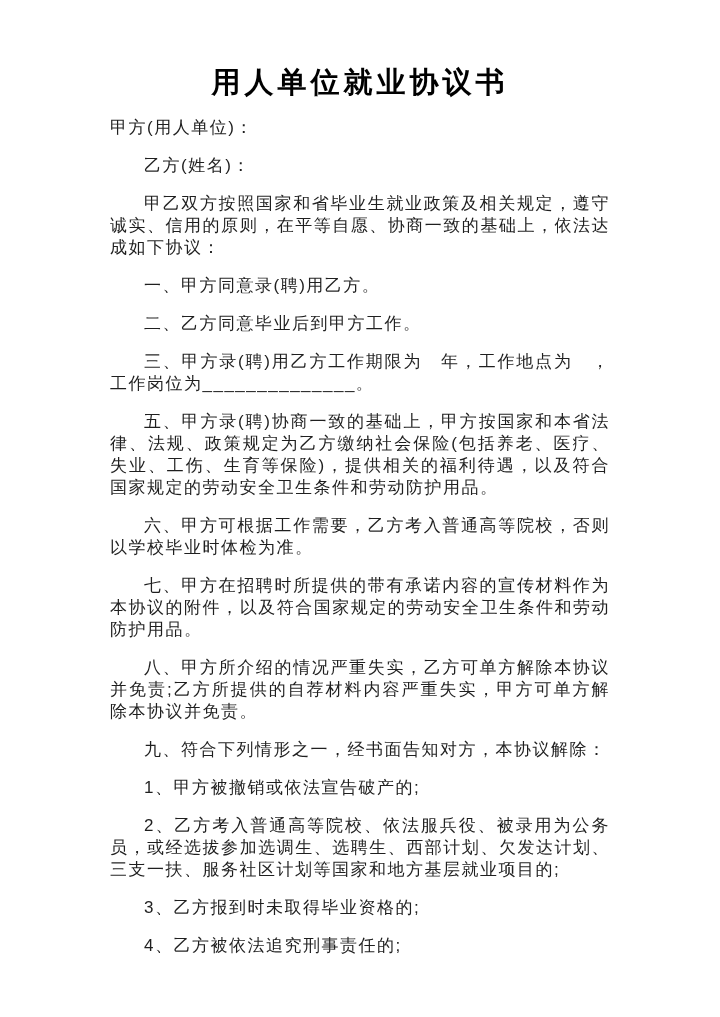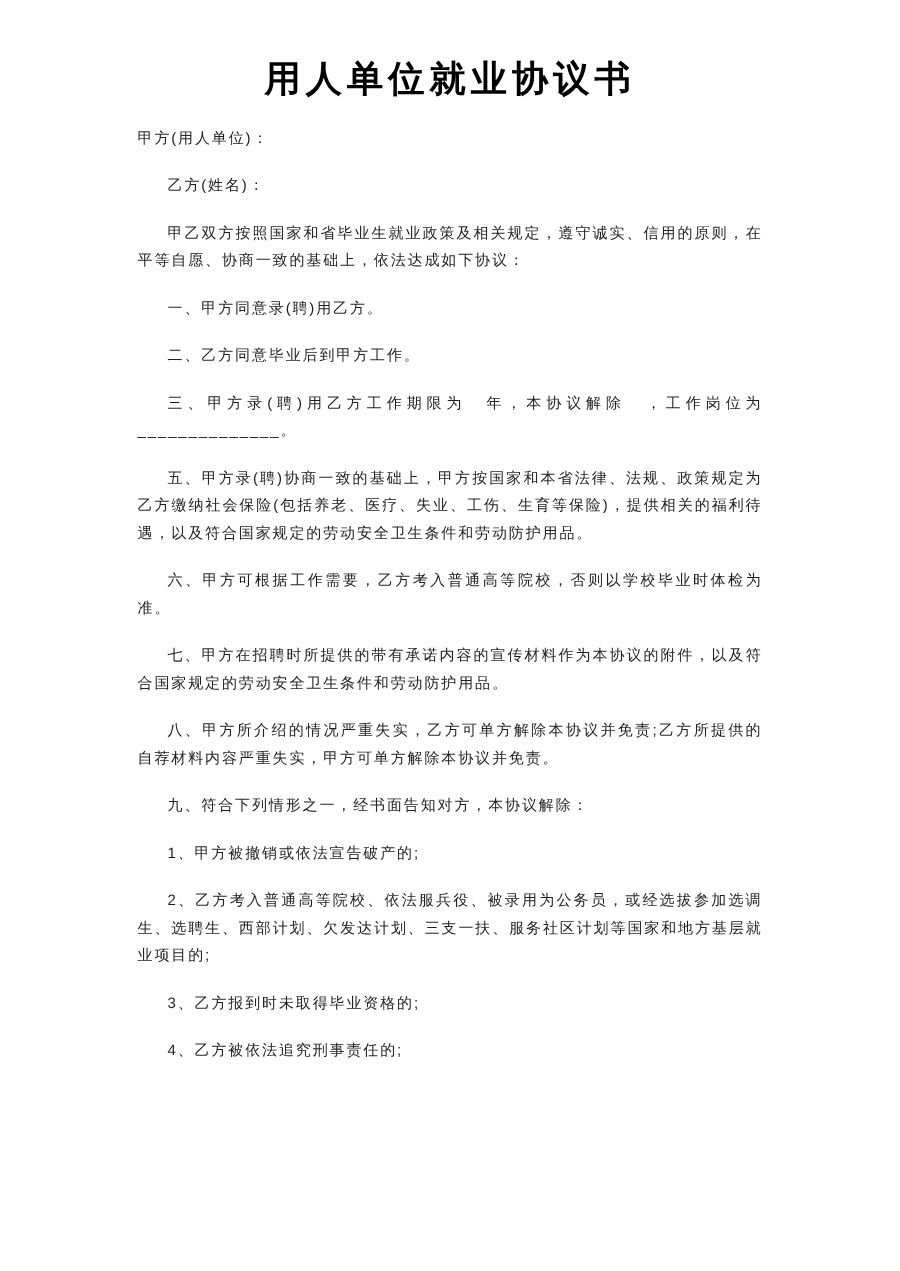--- a/index.html
+++ b/index.html
@@ -6,38 +6,38 @@
     margin: 0;
     padding: 0;
     background: #ffffff;
   }
   .page {
     position: relative;
     width: 720px;
     height: 1017px;
     box-sizing: border-box;
     background: #ffffff;
-    padding: 45px 110px 40px 110px;
+    padding: 63px 110px 40px 110px;
     font-family: "Liberation Sans", "DejaVu Sans", sans-serif;
     color: #1f1f1f;
     overflow: hidden;
   }
   .doc-title {
     margin: 0;
     font-family: "Liberation Serif", "DejaVu Serif", serif;
     font-weight: 700;
     font-size: 29px;
     line-height: 38px;
     letter-spacing: 4px;
     text-align: center;
     color: #000000;
   }
   .para {
     margin: 16px 0 0 0;
-    font-size: 12px;
+    font-size: 17px;
     line-height: 22px;
     letter-spacing: 1.5px;
     text-align: justify;
     text-indent: 2em;
   }
   .para.no-indent {
     text-indent: 0;
   }
 </style>
 </head>
@@ -46,21 +46,21 @@
 <div class="page">
   <h1 class="doc-title">用人单位就业协议书</h1>
 
   <p class="para no-indent">甲方(用人单位)：</p>
   <p class="para">乙方(姓名)：</p>
 
   <p class="para">甲乙双方按照国家和省毕业生就业政策及相关规定，遵守诚实、信用的原则，在平等自愿、协商一致的基础上，依法达成如下协议：</p>
 
   <p class="para">一、甲方同意录(聘)用乙方。</p>
   <p class="para">二、乙方同意毕业后到甲方工作。</p>
-  <p class="para">三、甲方录(聘)用乙方工作期限为　年，本协议解除　，工作岗位为______________。</p>
+  <p class="para">三、甲方录(聘)用乙方工作期限为　年，工作地点为　，工作岗位为______________。</p>
   <p class="para">五、甲方录(聘)协商一致的基础上，甲方按国家和本省法律、法规、政策规定为乙方缴纳社会保险(包括养老、医疗、失业、工伤、生育等保险)，提供相关的福利待遇，以及符合国家规定的劳动安全卫生条件和劳动防护用品。</p>
   <p class="para">六、甲方可根据工作需要，乙方考入普通高等院校，否则以学校毕业时体检为准。</p>
   <p class="para">七、甲方在招聘时所提供的带有承诺内容的宣传材料作为本协议的附件，以及符合国家规定的劳动安全卫生条件和劳动防护用品。</p>
   <p class="para">八、甲方所介绍的情况严重失实，乙方可单方解除本协议并免责;乙方所提供的自荐材料内容严重失实，甲方可单方解除本协议并免责。</p>
   <p class="para">九、符合下列情形之一，经书面告知对方，本协议解除：</p>
   <p class="para">1、甲方被撤销或依法宣告破产的;</p>
   <p class="para">2、乙方考入普通高等院校、依法服兵役、被录用为公务员，或经选拔参加选调生、选聘生、西部计划、欠发达计划、三支一扶、服务社区计划等国家和地方基层就业项目的;</p>
   <p class="para">3、乙方报到时未取得毕业资格的;</p>
   <p class="para">4、乙方被依法追究刑事责任的;</p>
 </div>

